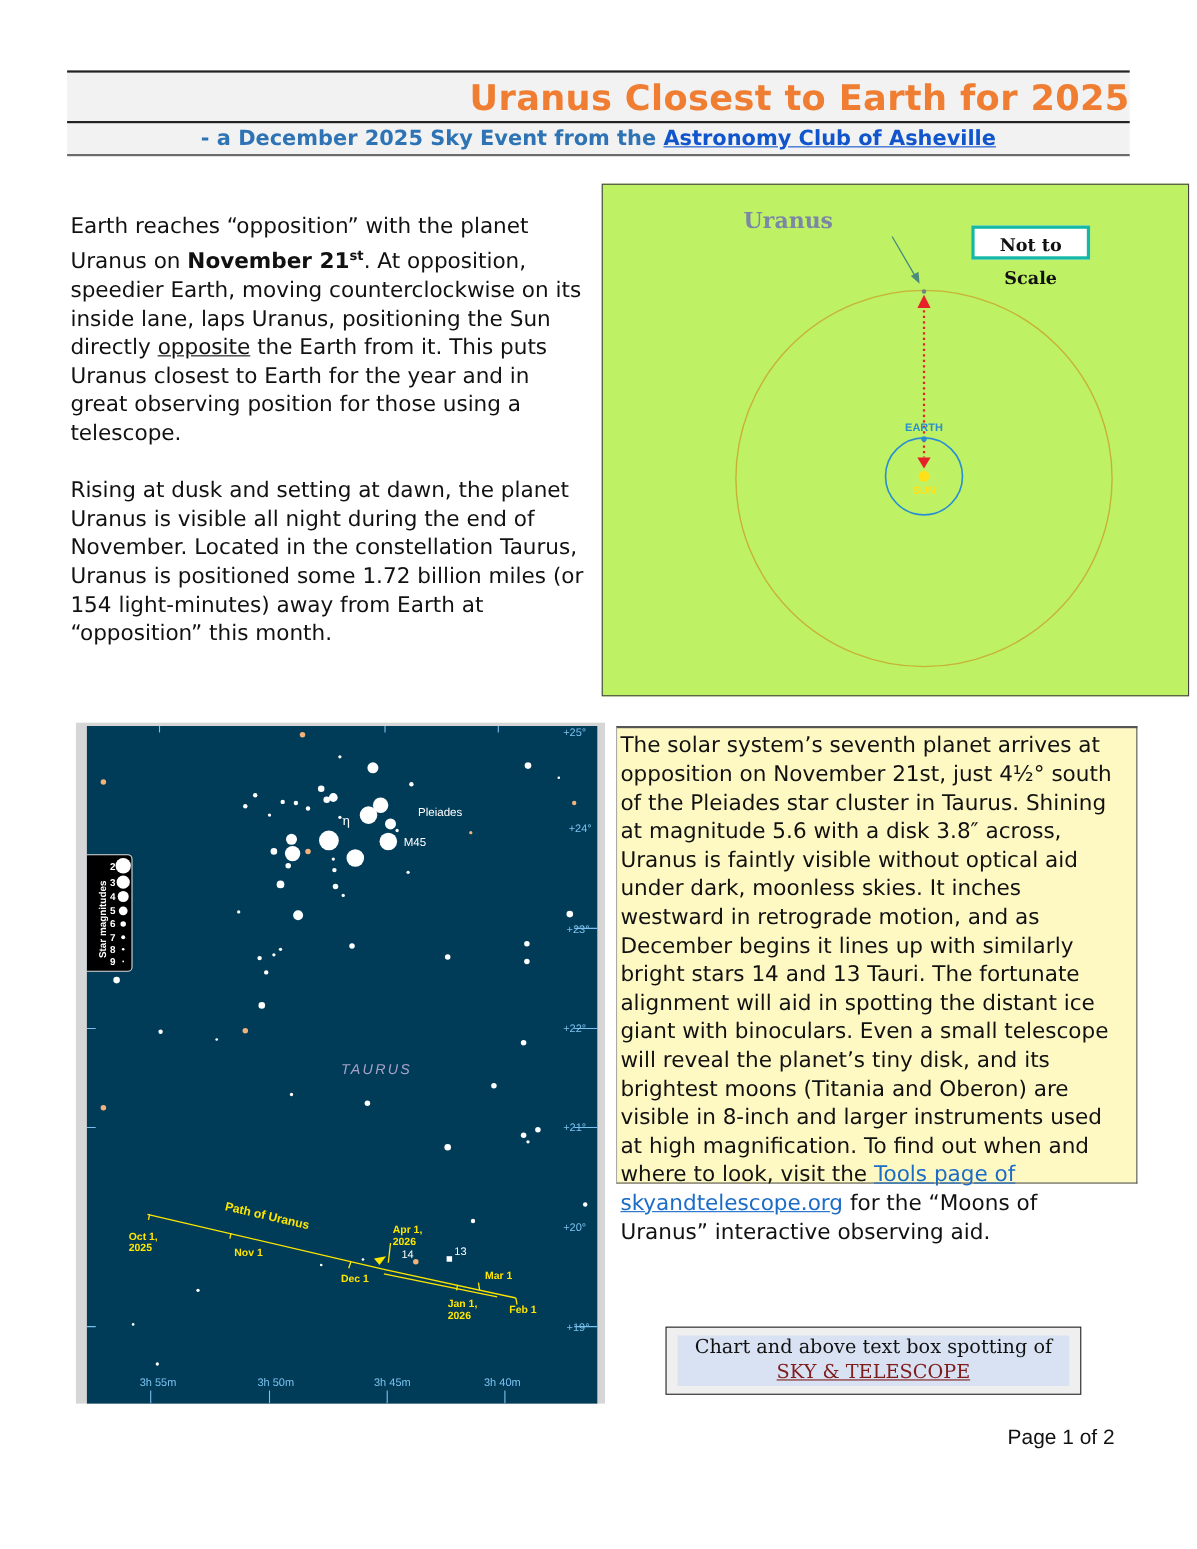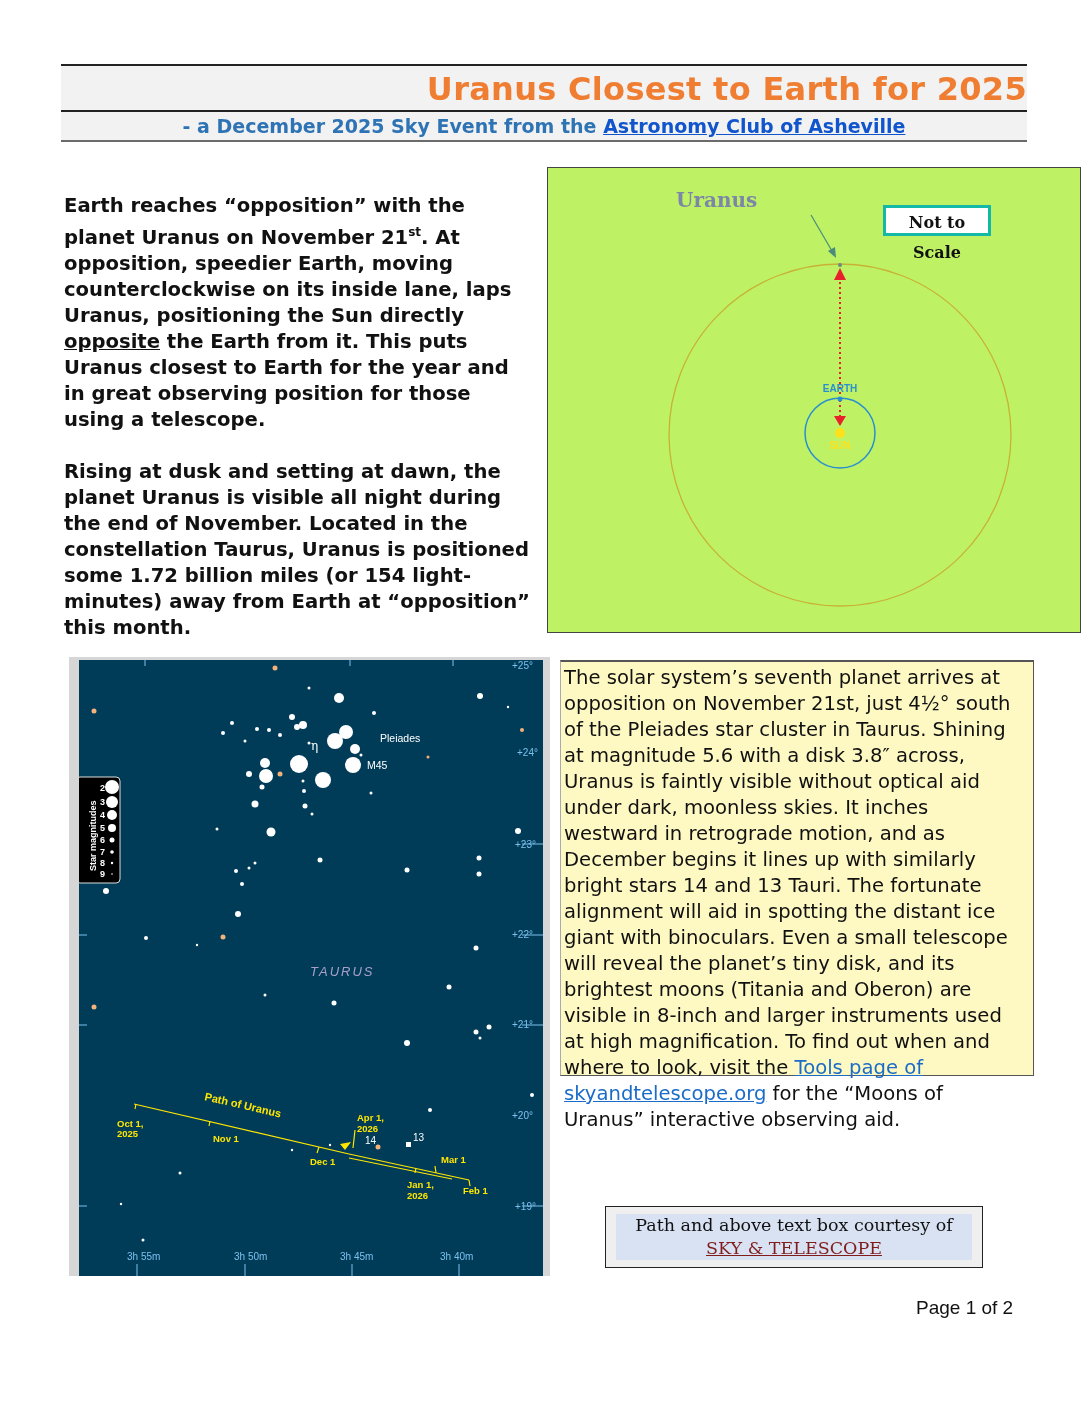--- a/index.html
+++ b/index.html
@@ -6,21 +6,21 @@
   body{width:1088px;height:1408px;position:relative;overflow:hidden;font-family:"DejaVu Sans","Liberation Sans",sans-serif;color:#111;}
   .abs{position:absolute;}
   
   .hdr{left:61px;top:64px;width:966px;}
   .hdr-top{border-top:2px solid #222;background:#f2f2f2;height:44px;text-align:right;}
   .hdr-title{font-family:"DejaVu Sans",sans-serif;font-weight:bold;font-size:32px;color:#ef7e33;line-height:46px;letter-spacing:0.3px;}
   .hdr-sub{border-top:2px solid #222;border-bottom:2px solid #6b6b6b;background:#f2f2f2;height:28px;text-align:center;font-weight:bold;font-size:19px;color:#2e74b5;line-height:28px;}
   .hdr-sub a{color:#1155cc;text-decoration:underline;margin-top:23px;}
   
   .intro{left:64px;top:193px;width:470px;font-size:19.6px;line-height:26px;color:#111;}
-  .intro p{margin:0 0 26px 0;font-weight:bold;}
+  .intro p{margin:0 0 26px 0;}
   .intro b sup{font-size:12px;}
   .intro u{text-decoration:underline;}
   
   .orbit{left:547px;top:167px;width:488px;height:464px;background:#bef264;border:1px solid #444;padding-left:44px;}
   .nts{left:883px;top:205px;width:108px;height:31px;background:#fff;border:3px solid #14b8a6;box-sizing:border-box;text-align:center;font-family:"DejaVu Serif",serif;font-weight:bold;font-size:16px;line-height:30px;color:#111;}
   .uranus-lbl{left:676px;top:188px;font-family:"DejaVu Serif",serif;font-weight:bold;font-size:20px;color:#7c86a6;}
   
   .chart-frame{left:69px;top:657px;width:481px;height:619px;background:#d6d6d6;}
   .chart{left:79px;top:660px;width:464px;height:616px;background:#003c58;overflow:hidden;}
   .chart svg{position:absolute;left:0;top:0;}
@@ -247,18 +247,18 @@
     </g>
   </svg>
 </div>
 
 <div class="abs tbox">
   <div class="tbox-text"><span>The solar system’s seventh planet arrives at opposition on November 21st, just 4½° south of the Pleiades star cluster in Taurus. Shining at magnitude 5.6 with a disk 3.8″ across, Uranus is faintly visible without optical aid under dark, moonless skies. It inches westward in retrograde motion, and as December begins it lines up with similarly bright stars 14 and 13 Tauri. The fortunate alignment will aid in spotting the distant ice giant with binoculars. Even a small telescope will reveal the planet’s tiny disk, and its brightest moons (Titania and Oberon) are visible in 8-inch and larger instruments used at high magnification. To find out when and where to look, visit the </span><a href="#">Tools page of skyandtelescope.org</a><span> for the “Moons of Uranus” interactive observing aid.</span></div>
 </div>
 
 <div class="abs court">
   <div class="court-inner">
-    <div>Path and above text box courtesy of</div>
+    <div>Chart and above text box spotting of</div>
     <a href="#">SKY &amp; TELESCOPE</a>
   </div>
 </div>
 
 <div class="abs pagenum">Page 1 of 2</div>
 
 </body></html>

